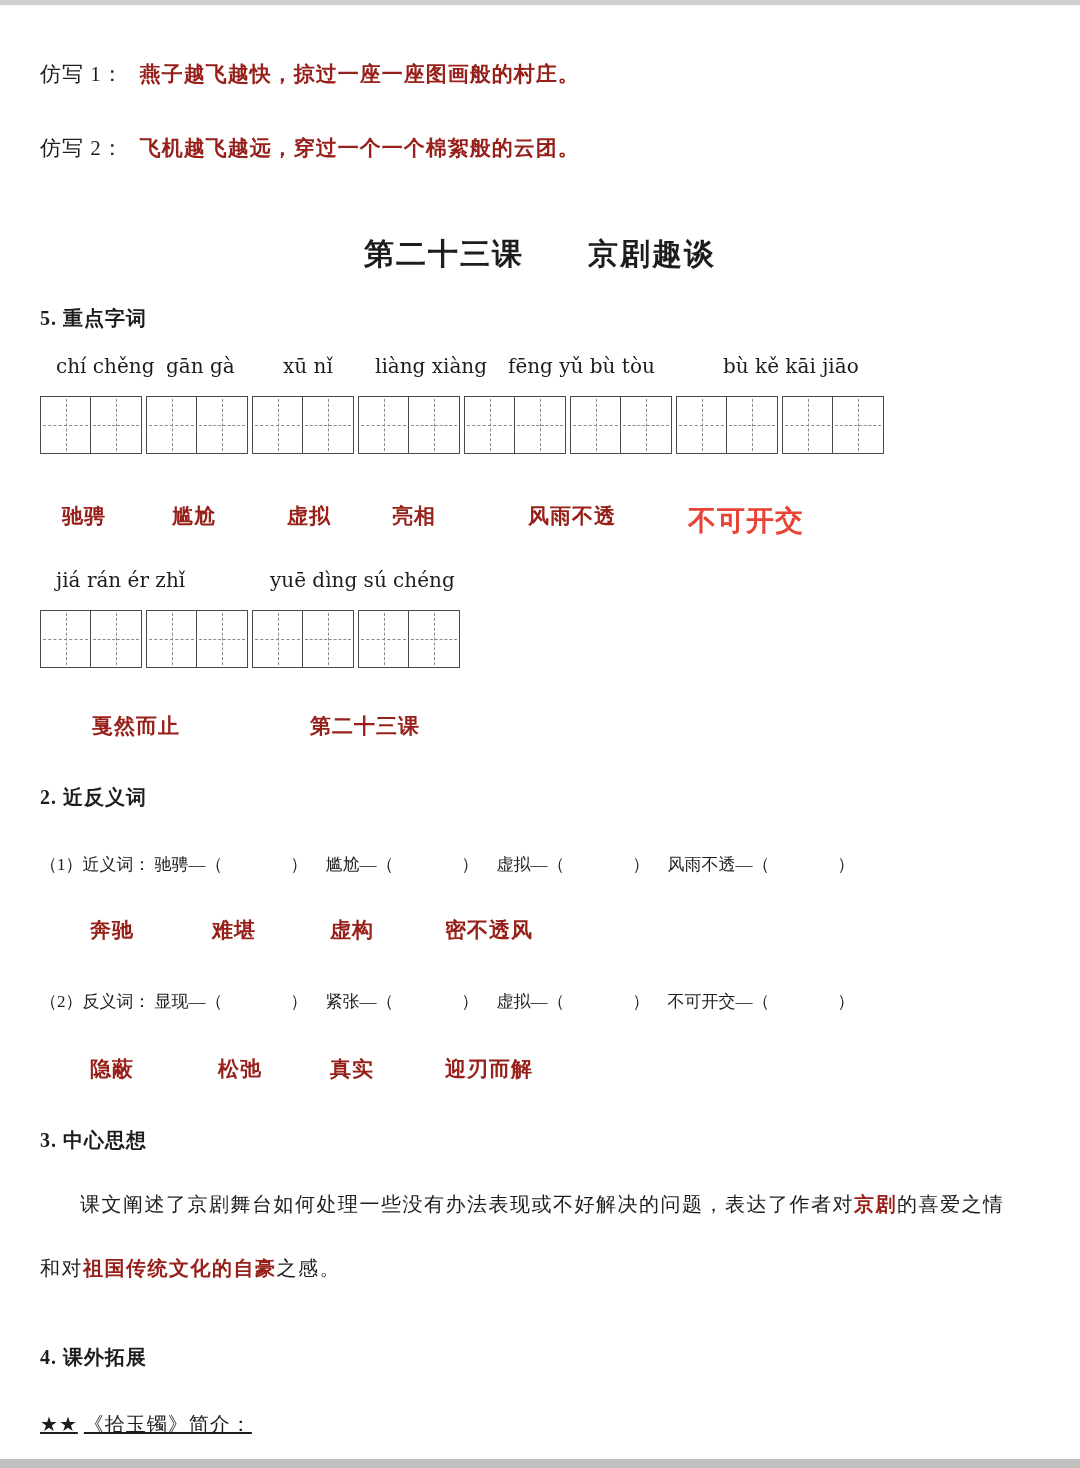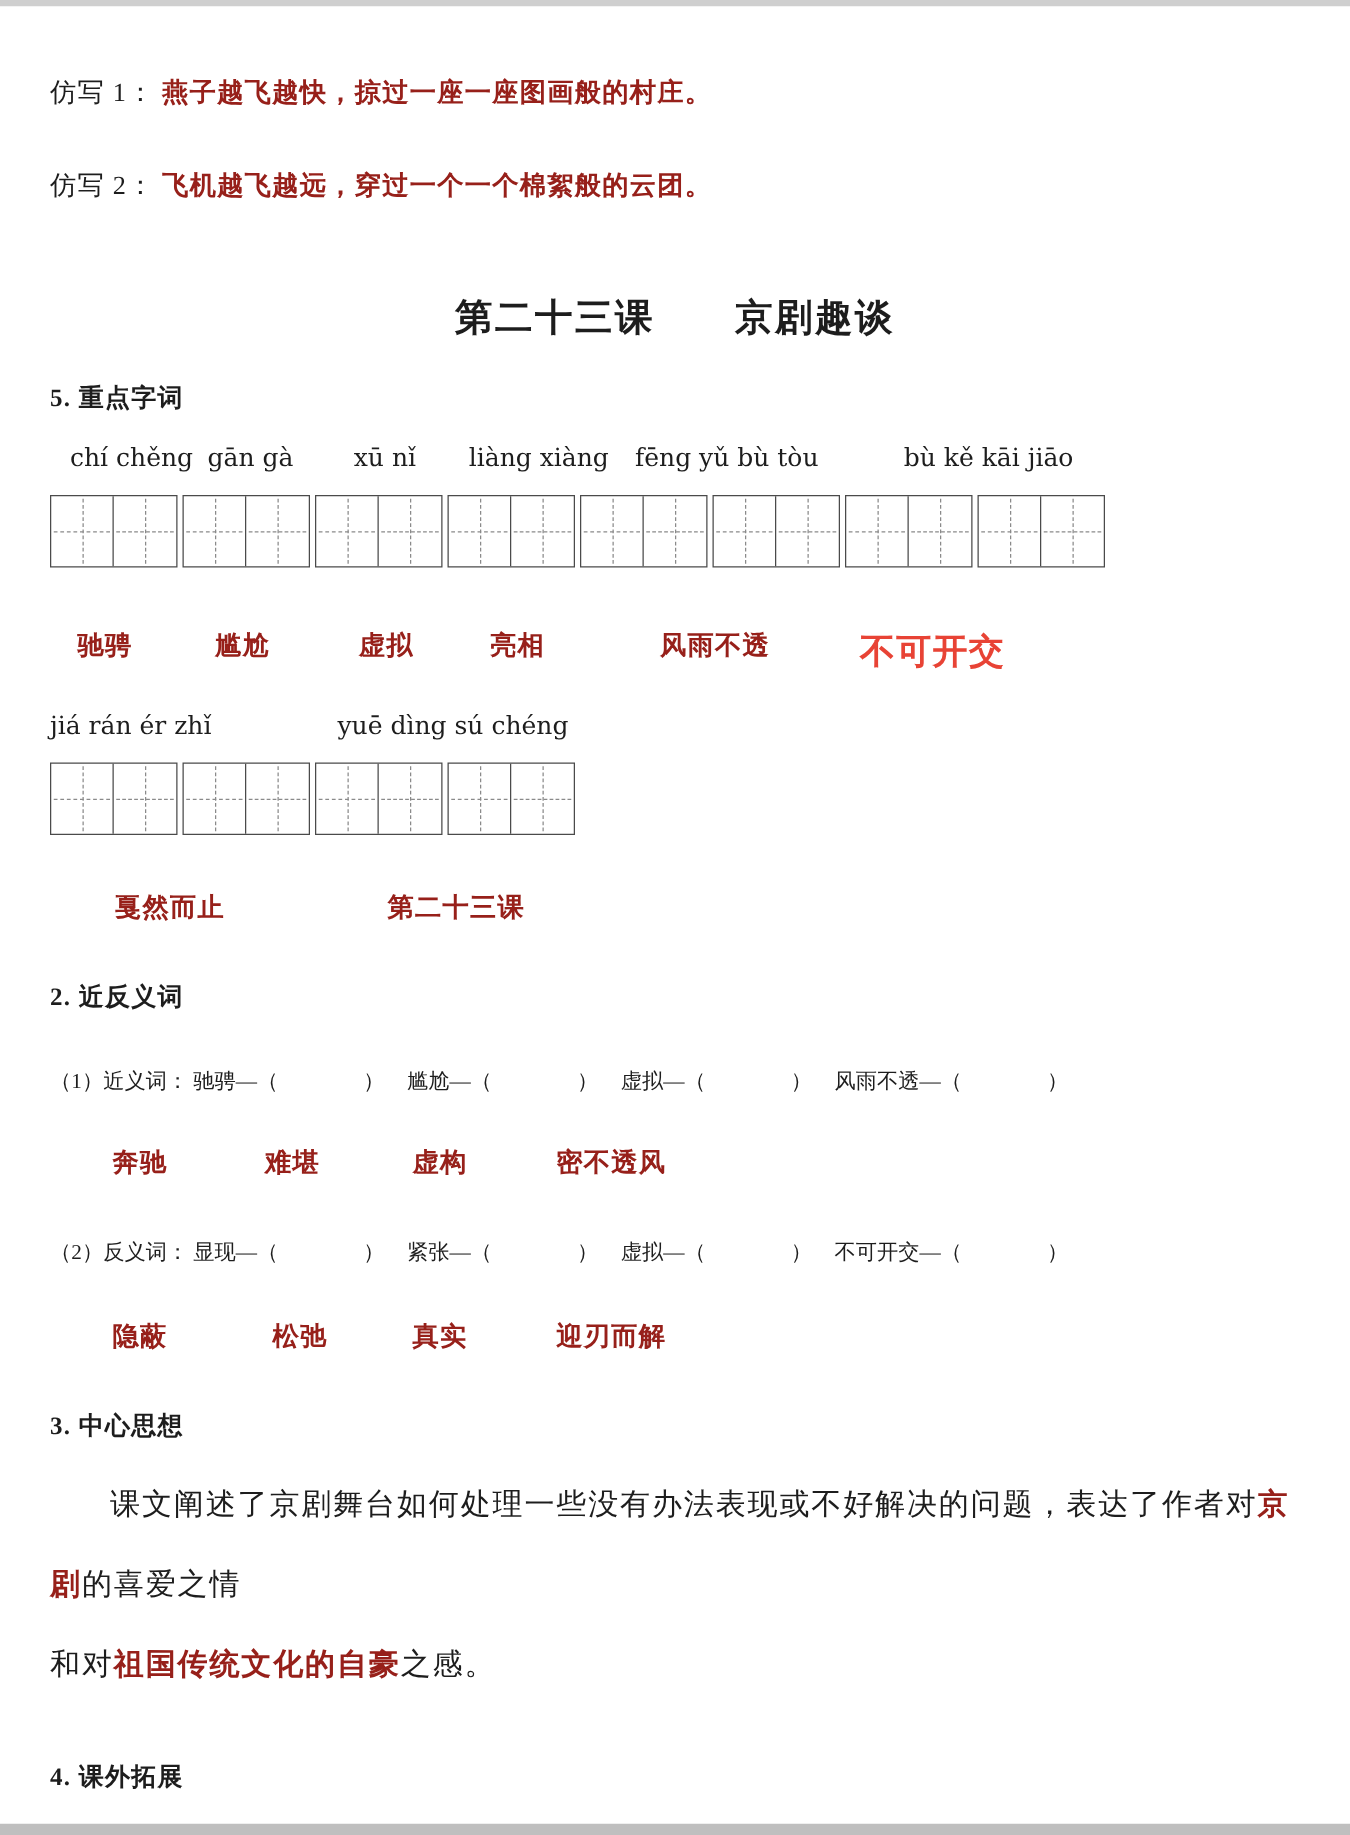--- a/index.html
+++ b/index.html
@@ -13,21 +13,21 @@
     font-family:"Liberation Serif","DejaVu Serif",serif;
     padding:0 40px;
     overflow:hidden;
   }
   .edge-top    { position:absolute; top:0; left:0; width:100%; height:5px;  background:#cfcfcf; }
   .edge-bottom { position:absolute; bottom:0; left:0; width:100%; height:9px; background:#bfbfbf; }
 
   .imit { font-size:21px; letter-spacing:1px; }
   .imit-1 { padding-top:60px; }
   .imit-2 { margin-top:46px; }
-  .imit-label { margin-right:6px; }
+  .imit-label { margin-right:16px; }
 
   .red-answer  { color:var(--answer-red,#97201a); font-weight:bold; }
   .red-inline  { color:var(--answer-red,#97201a); font-weight:bold; }
 
   .lesson-title {
     margin-top:72px; text-align:center;
     font-size:30px; font-weight:bold; letter-spacing:2px;
   }
 
   .sec-head { font-size:20px; font-weight:bold; letter-spacing:1px; }
@@ -35,21 +35,21 @@
   .sec2-head { margin-top:32px; }
   .sec3-head { margin-top:36px; }
   .sec4-head { margin-top:44px; }
 
   .pin-row { position:relative; height:34px; font-size:20px;
              font-family:"DejaVu Serif","Liberation Serif",serif; }
   .pin-row span { position:absolute; top:0; white-space:nowrap; }
   .pin-row-1 { margin-top:22px; }
   .pin-row-2 { margin-top:26px; }
   .p1{left:16px} .p2{left:126px} .p3{left:243px} .p4{left:335px} .p5{left:468px} .p6{left:683px}
-  .q1{left:0} .q2{left:230px}
+  .q1{left:16px} .q2{left:230px}
 
   .grid-row { display:flex; gap:4px; margin-top:8px; }
   .grid-group { display:flex; border:1.5px solid #4a4a4a; background:#fff; }
   .grid-cell { width:50px; height:56px; position:relative; border-right:1.5px solid #4a4a4a; }
   .grid-cell:last-child { border-right:0; }
   .grid-cell::before { content:""; position:absolute; left:50%; top:2px; bottom:2px; border-left:1px dashed #8a8a8a; }
   .grid-cell::after  { content:""; position:absolute; top:50%; left:2px; right:2px; border-top:1px dashed #8a8a8a; }
 
   .ans-row { position:relative; height:40px; font-size:21px; }
   .ans-row span { position:absolute; top:0; white-space:nowrap; letter-spacing:1px; }
@@ -65,21 +65,21 @@
   .pair-line .pair-item { white-space:nowrap; margin-right:18px; }
   .ant-line { margin-top:38px; }
 
   .syn-ans { margin-top:40px; height:36px; }
   .ant-ans { margin-top:42px; height:36px; }
   .s1{left:50px} .s2{left:172px} .s3{left:290px} .s4{left:405px}
   .t1{left:50px} .t2{left:178px} .t3{left:290px} .t4{left:405px}
 
   .center-para {
     margin-top:18px;
-    font-size:24px; line-height:64px;
+    font-size:20px; line-height:64px;
     letter-spacing:1.5px;
     text-indent:2em;
   }
 
   .star-line { margin-top:40px; font-size:20px; letter-spacing:1px;text-decoration:underline; }
   .star-line .stars { margin-right:6px; }
 </style>
 </head>
 <body>
 

